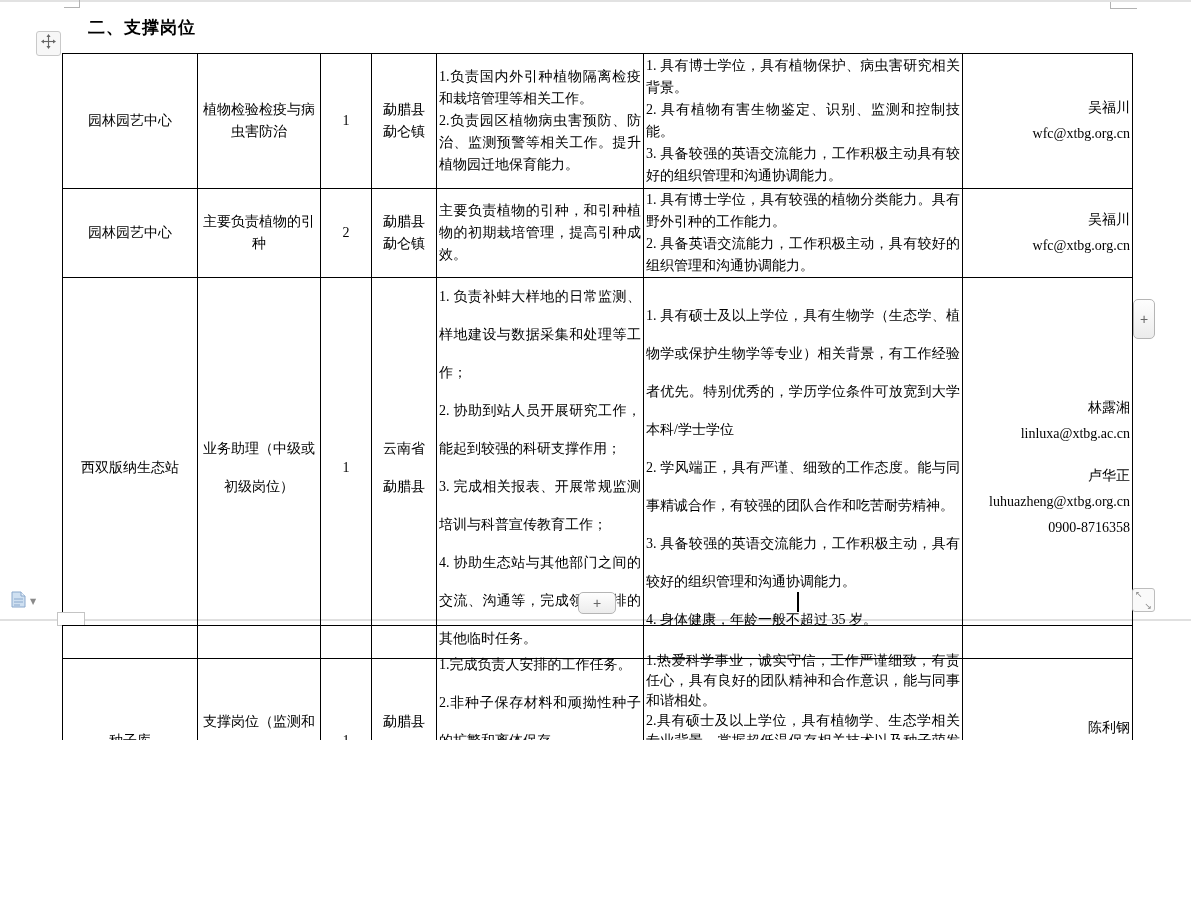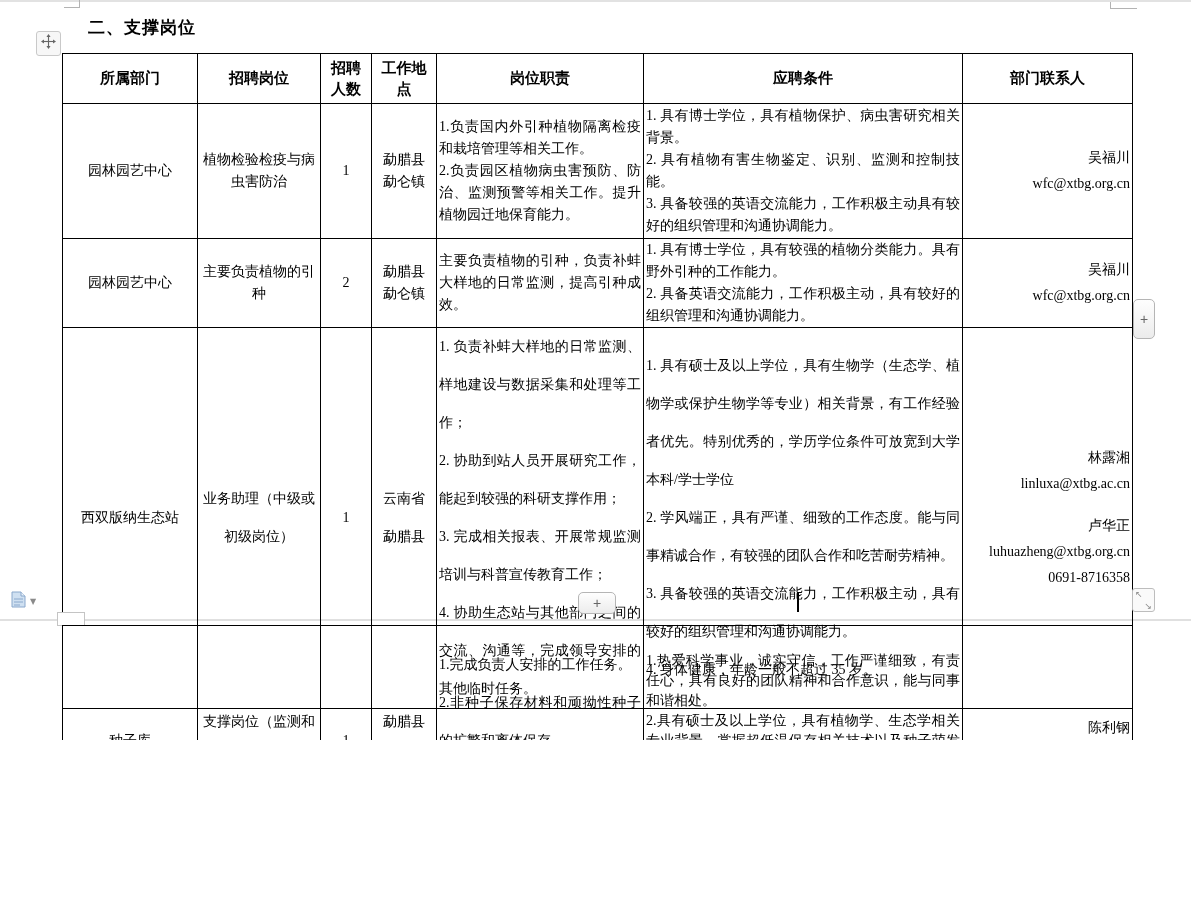--- a/index.html
+++ b/index.html
@@ -80,31 +80,20 @@
     <colgroup>
       <col style="width:135px">
         <col style="width:123px">
         <col style="width:51px">
         <col style="width:65px">
       <col style="width:207px">
         <col style="width:319px">
         <col style="width:170px">
     </colgroup>
     <tbody>
-        <tr style="height:50px">
-      <th>所属部门</th>
-      <th>招聘岗位</th>
-      <th>招聘
-人数</th>
-      <th>工作地
-点</th>
-      <th>岗位职责</th>
-      <th>应聘条件</th>
-      <th>部门联系人</th>
-    </tr>
     <tr style="height:135px">
       <td class="c-center lh22">园林园艺中心</td>
       <td class="c-center lh22">植物检验检疫与病虫害防治</td>
       <td class="c-center lh22">1</td>
       <td class="c-center pre lh22">勐腊县
 勐仑镇</td>
       <td class="c-just pre lh22">1.负责国内外引种植物隔离检疫和栽培管理等相关工作。
 2.负责园区植物病虫害预防、防治、监测预警等相关工作。提升植物园迁地保育能力。</td>
       <td class="c-just pre lh22">1. 具有博士学位，具有植物保护、病虫害研究相关背景。
 2. 具有植物有害生物鉴定、识别、监测和控制技能。
@@ -113,21 +102,21 @@
         <div>吴福川</div>
         <div class="email-plain">wfc@xtbg.org.cn</div>
       </td>
     </tr>
     <tr style="height:87px">
       <td class="c-center lh22">园林园艺中心</td>
       <td class="c-center lh22">主要负责植物的引种</td>
       <td class="c-center lh22">2</td>
       <td class="c-center pre lh22">勐腊县
 勐仑镇</td>
-      <td class="c-just pre lh22">主要负责植物的引种，负责补蚌大样地的日常监测，提高引种成效。</td>
+      <td class="c-just pre lh22">主要负责植物的引种，和引种植物的初期栽培管理，提高引种成效。</td>
       <td class="c-just pre lh22">1. 具有博士学位，具有较强的植物分类能力。具有野外引种的工作能力。
 2. 具备英语交流能力，工作积极主动，具有较好的组织管理和沟通协调能力。</td>
       <td class="c-center contact">
         <div>吴福川</div>
         <div class="email-plain">wfc@xtbg.org.cn</div>
       </td>
     </tr>
     <tr style="height:268px">
       <td class="c-center lh27">西双版纳生态站</td>
       <td class="c-center lh27">业务助理（中级或初级岗位）</td>
@@ -141,21 +130,21 @@
       <td class="c-just pre lh27">1. 具有硕士及以上学位，具有生物学（生态学、植物学或保护生物学等专业）相关背景，有工作经验者优先。特别优秀的，学历学位条件可放宽到大学本科/学士学位
 2. 学风端正，具有严谨、细致的工作态度。能与同事精诚合作，有较强的团队合作和吃苦耐劳精神。
 3. 具备较强的英语交流能力，工作积极主动，具有较好的组织管理和沟通协调能力。
 4. 身体健康，年龄一般不超过 35 岁。</td>
       <td class="c-center contact lh27">
         <div>林露湘</div>
         <div><span class="email-link">linluxa@xtbg.ac.cn</span></div>
         <div class="grp-gap"></div>
         <div>卢华正</div>
         <div><span class="email-link">luhuazheng@xtbg.org.cn</span></div>
-        <div>0691-8716358</div>
+        <div>0900-8716358</div>
       </td>
     </tr>
   </tbody>
     </table>
 
   <div class="paste-widget">
     <span>
       <svg width="15" height="17" viewBox="0 0 15 17">
         <path d="M1 1 h9 l4 4 v11 h-13 Z" fill="#cfe0f1" stroke="#8aa8cc" stroke-width="1"></path>
         <path d="M10 1 v4 h4" fill="#e9f1f9" stroke="#8aa8cc" stroke-width="1"></path>

